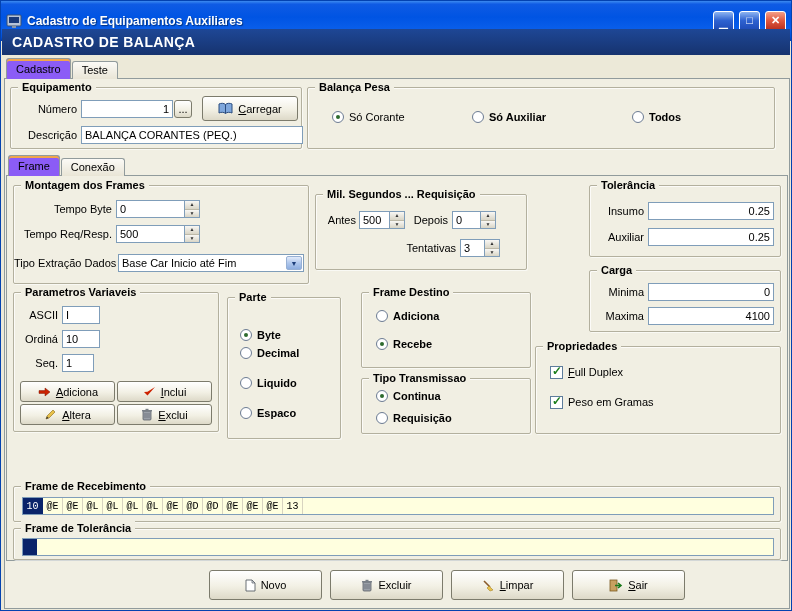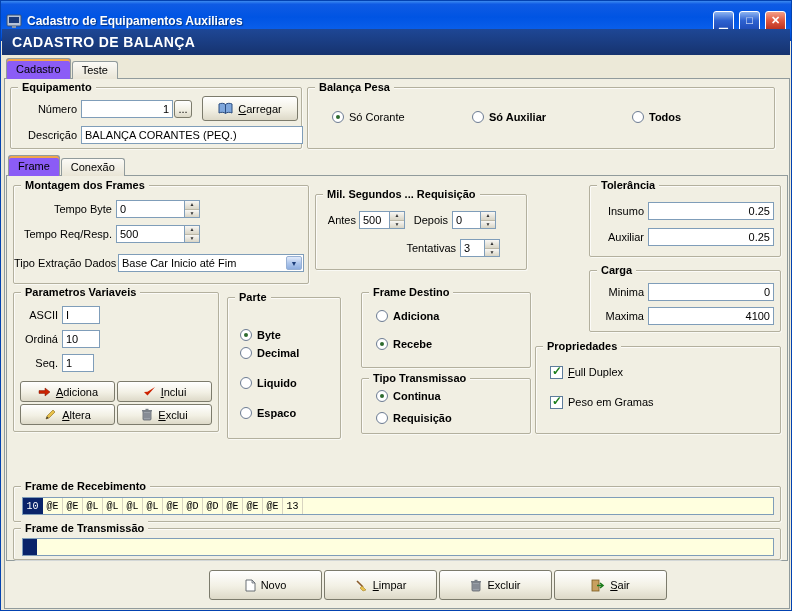--- a/index.html
+++ b/index.html
@@ -61,21 +61,21 @@
   .checkbox i{display:none}
   .checkbox.on i{display:block;position:absolute;left:1px;top:-3px;font-style:normal;font-weight:bold;font-size:12px;color:#1B7E1B}
 
   
   .longfield{position:absolute;height:18px;background:#FFFFDF;border:1px solid #7F9DB9;display:flex;align-items:stretch;overflow:hidden}
   .cell{min-width:20px;padding:0 3px;display:flex;align-items:center;justify-content:center;border-right:1px solid #D8D4C0;
     font-family:"Liberation Mono",monospace;font-size:10px}
   .cell.sel{background:#0A246A;color:#fff;border-right-color:#0A246A}
   .selblock{width:14px;background:#0A246A}
 
-  .bottombar{position:absolute;display:flex;gap:2px}
+  .bottombar{position:absolute;display:flex;gap:8px}
   .bottombar .btn{flex:0 0 113px;height:30px;font-size:11px}
 
   svg{display:block}
 </style>
 </head>
 <body>
 
 <div class="win">
 
   <div class="titlebar">
@@ -360,62 +360,62 @@
           <span class="cell">@D</span>
           <span class="cell">@D</span>
           <span class="cell">@E</span>
           <span class="cell">@E</span>
           <span class="cell">@E</span>
           <span class="cell">13</span>
         </div>
       </div>
 
       <div class="group" style="left:6px;top:352px;width:768px;height:32px">
-        <span class="legend">Frame de Transmissão</span>
+        <span class="legend">Frame de Tolerância</span>
         <div class="longfield" style="left:8px;top:9px;width:752px">
           <span class="selblock"></span>
         </div>
       </div>
 
     </div>
 
     <div class="bottombar" style="left:204px;top:491px;width:578px;height:30px">
       <div class="btn">
         <span>
             <svg width="11" height="13" viewBox="0 0 11 13">
               <path d="M1 1 L7 1 L10 4 L10 12 L1 12 Z" fill="#fff" stroke="#5A6068" stroke-width="0.9"></path>
               <path d="M7 1 L7 4 L10 4 Z" fill="#D8DCE0" stroke="#5A6068" stroke-width="0.7"></path>
             </svg>
           </span>
         <span>Novo</span>
-      </div>
-      <div class="btn">
-        <span>
-            <svg width="13" height="13" viewBox="0 0 13 13">
-              <line x1="2" y1="2" x2="8" y2="8" stroke="#8A5A2A" stroke-width="1.6"></line>
-              <path d="M7 7 L11 11 L8 12 L5 9 Z" fill="#E8C14A" stroke="#A8842A" stroke-width="0.6"></path>
-            </svg>
-          </span>
-        <span class="accel">Limpar</span>
       </div>
       <div class="btn">
         <span>
             <svg width="12" height="13" viewBox="0 0 12 13">
               <rect x="2" y="3" width="8" height="9" rx="1" fill="#9AA0A8" stroke="#5A6068" stroke-width="0.8"></rect>
               <rect x="1" y="2" width="10" height="1.6" fill="#7A8088"></rect>
               <rect x="4.5" y="0.8" width="3" height="1.4" fill="#7A8088"></rect>
               <line x1="4" y1="5" x2="4" y2="10" stroke="#6A7078" stroke-width="0.8"></line>
               <line x1="6" y1="5" x2="6" y2="10" stroke="#6A7078" stroke-width="0.8"></line>
               <line x1="8" y1="5" x2="8" y2="10" stroke="#6A7078" stroke-width="0.8"></line>
             </svg>
           </span>
         <span>Excluir</span>
       </div>
       <div class="btn">
         <span>
+            <svg width="13" height="13" viewBox="0 0 13 13">
+              <line x1="2" y1="2" x2="8" y2="8" stroke="#8A5A2A" stroke-width="1.6"></line>
+              <path d="M7 7 L11 11 L8 12 L5 9 Z" fill="#E8C14A" stroke="#A8842A" stroke-width="0.6"></path>
+            </svg>
+          </span>
+        <span class="accel">Limpar</span>
+      </div>
+      <div class="btn">
+        <span>
             <svg width="14" height="13" viewBox="0 0 14 13">
               <rect x="1" y="1" width="7" height="11" fill="#C8A060" stroke="#7A5A20" stroke-width="0.8"></rect>
               <path d="M6 6.5 L11 6.5 M9 4 L12 6.5 L9 9" stroke="#1A7A1A" stroke-width="1.6" fill="none"></path>
             </svg>
           </span>
         <span class="accel">Sair</span>
       </div>
     </div>
 
   </div>

